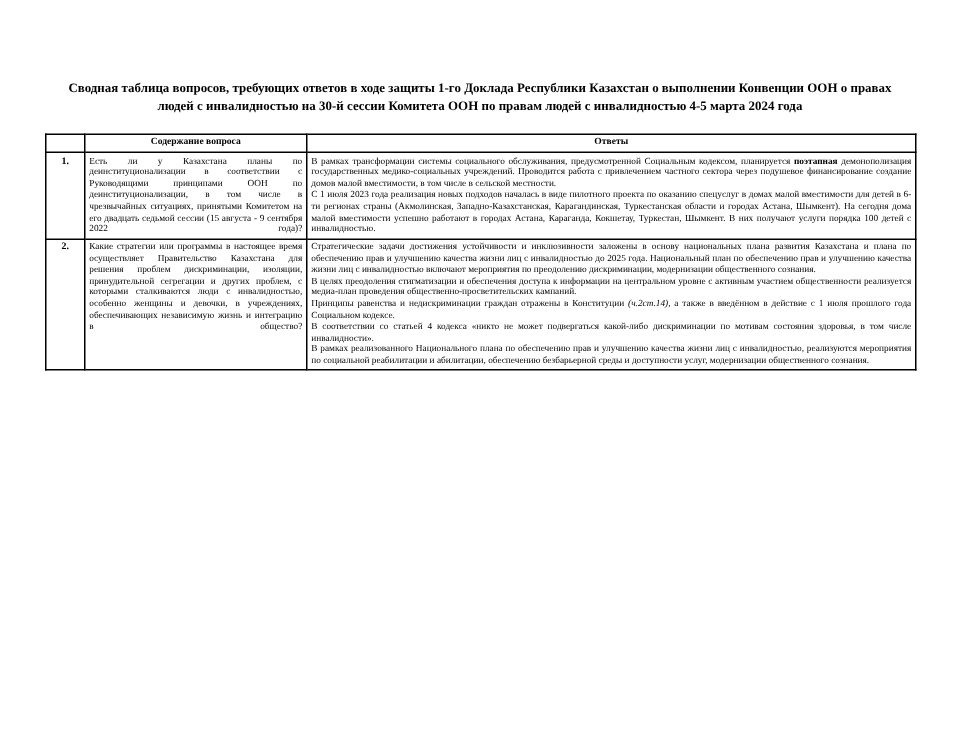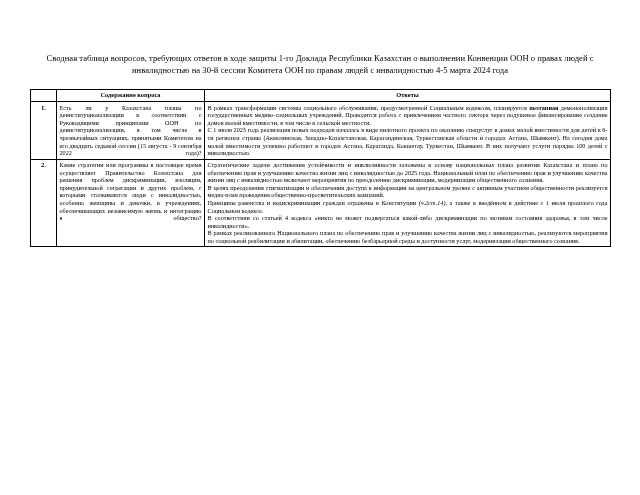--- a/index.html
+++ b/index.html
@@ -16,21 +16,21 @@
   }
   .page {
     width: 640px;
     height: 495px;
     box-sizing: border-box;
     padding: 52px 30px 0 30px;
     position: relative;
   }
   .doc-title {
     font-size: 8.6px;
-    font-weight: normal;
+    font-weight: bold;
     text-align: center;
     line-height: 1.45;
     margin: 0 0 12px 0;
     padding: 0 8px;
     letter-spacing: 0.02px;
   }
   table.qa-table {
     width: 100%;
     border-collapse: collapse;
     table-layout: fixed;

